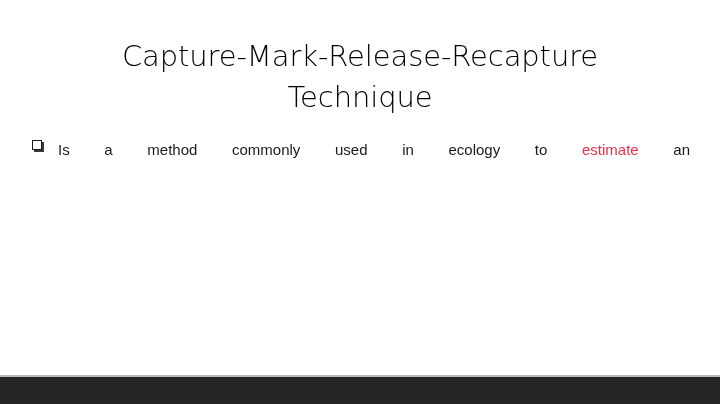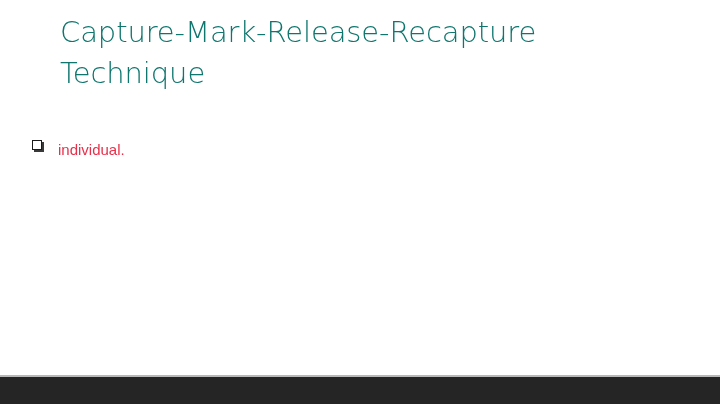--- a/index.html
+++ b/index.html
@@ -26,24 +26,24 @@
     top: 0;
     width: 720px;
     height: 375px;
     background: #ffffff;
   }
 
   
   #slide-title {
     position: absolute;
     left: 60px;
-    top: 12px;
+    top: 36px;
     width: 600px;
-    text-align: left;
-    color: #0f766e;
+    text-align: center;
+    color: #000000;
     font-family: "DejaVu Sans", sans-serif;
     font-size: 29px;
     font-weight: 300;
     line-height: 41px;
     letter-spacing: -0.1px;
     white-space: pre-line;
   }
 
   
   #body-block {
@@ -150,21 +150,21 @@
 
     <div id="body-block">
       <div class="bullet-row">
 
         <span class="bullet-marker">
           <span class="sq-shadow"></span>
           <span class="sq-face"></span>
         </span>
 
         <div class="bullet-text">
-            <span class="jline last"><span class="hl-red">individual.</span></span>
+          <span class="jline"><span>Is a method commonly used in ecology to </span><span class="hl-red">estimate</span><span> an</span></span>
         </div>
 
       </div>
     </div>
 
   </div>
 
   <div id="player-divider"></div>
   <div id="player-bar"></div>
 

